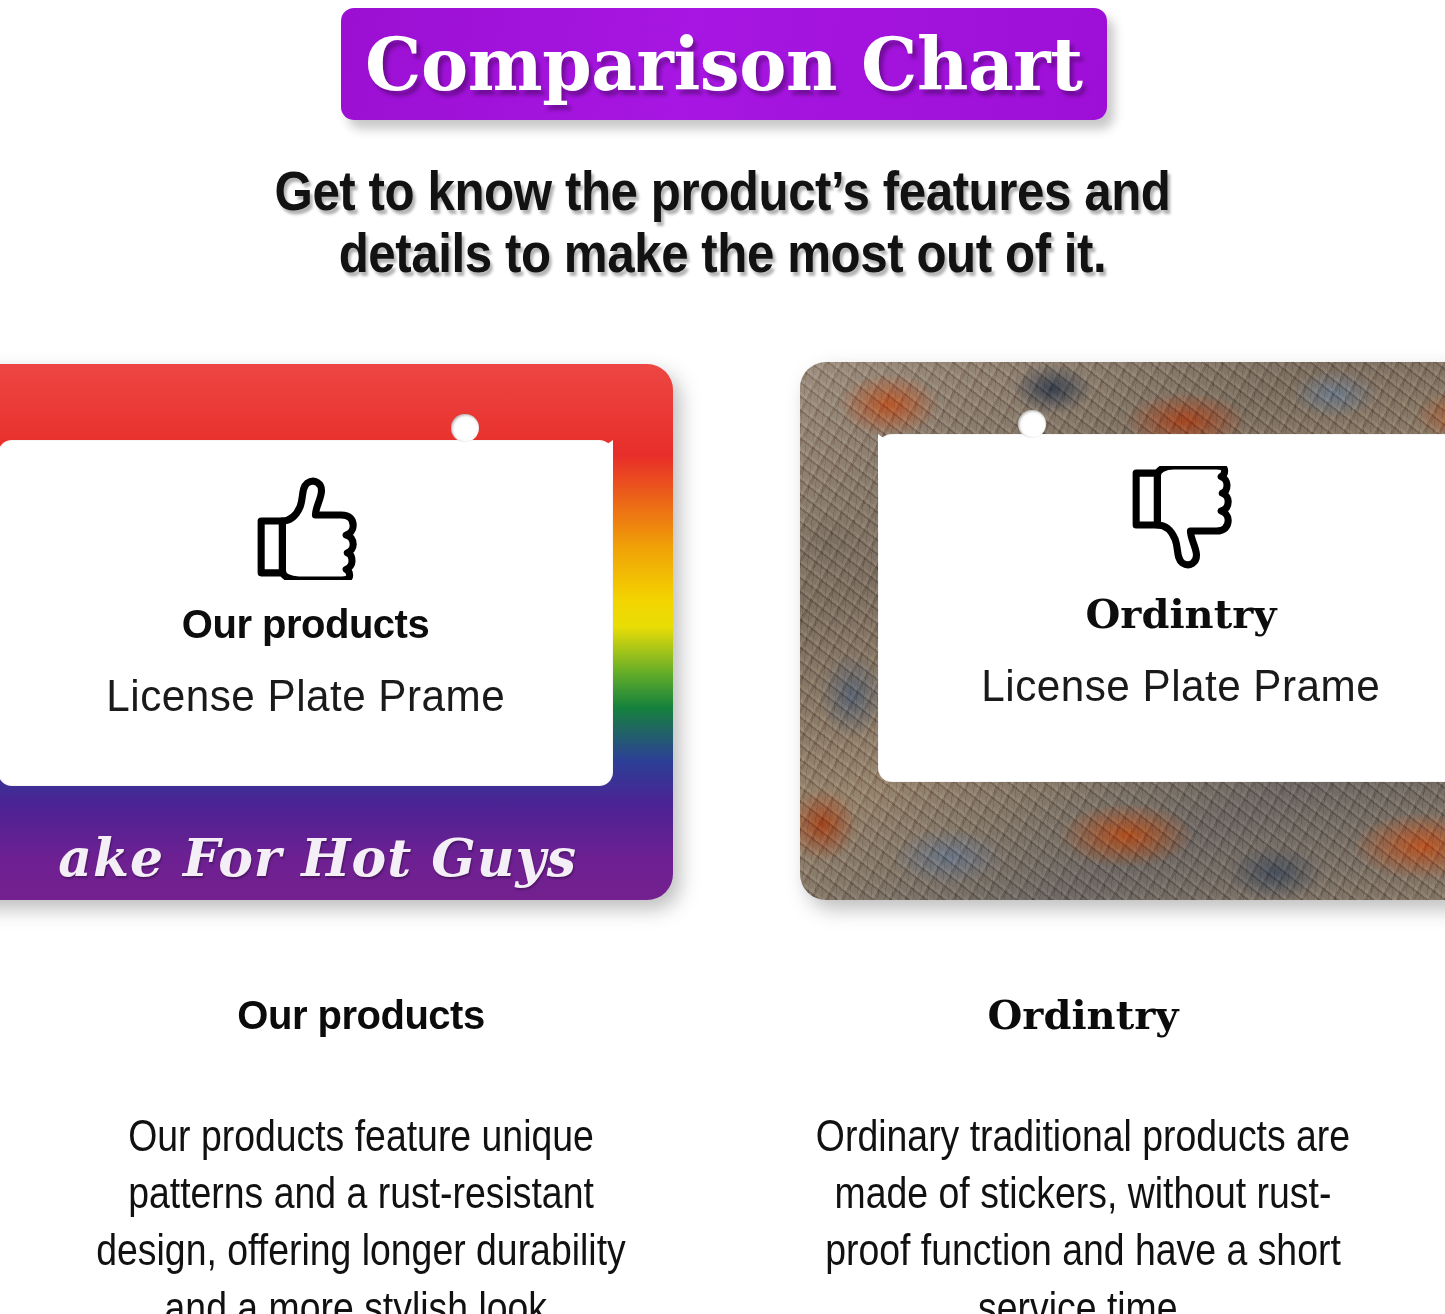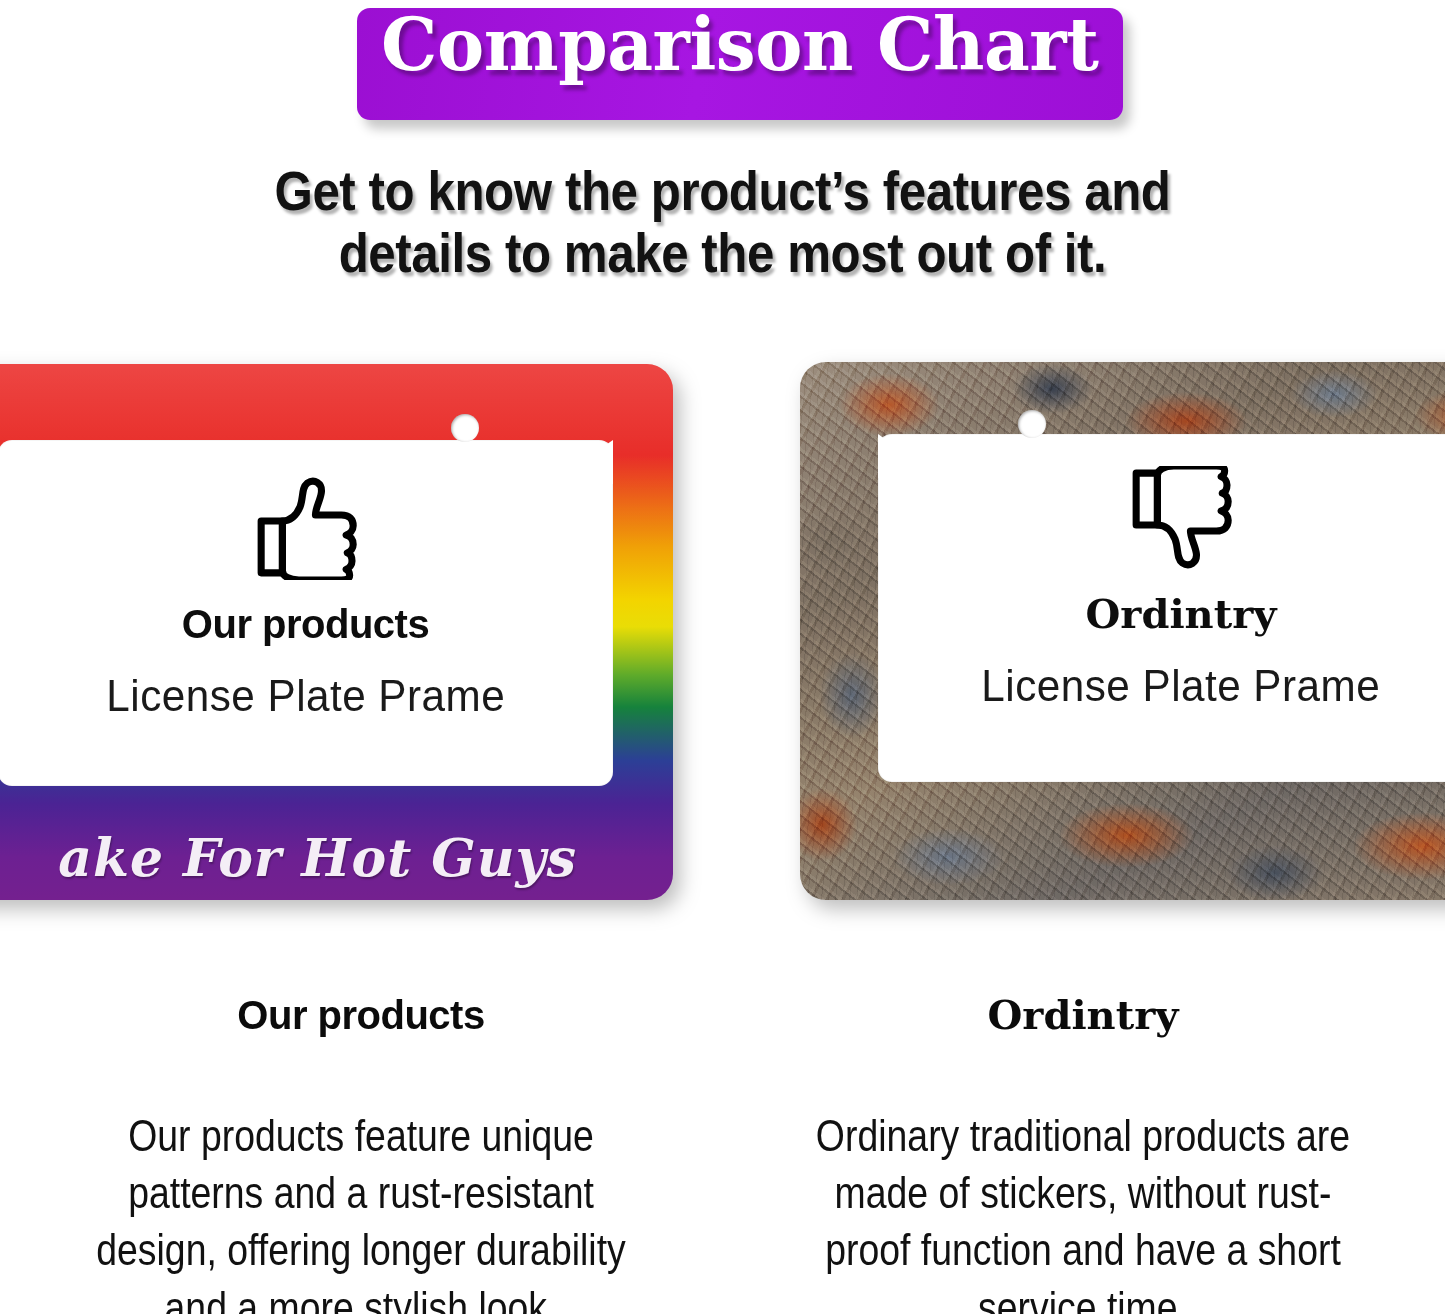--- a/index.html
+++ b/index.html
@@ -23,23 +23,22 @@
   .title-banner {
     position:absolute;
     left:341px;
     top:8px;
     width:766px;
     height:112px;
     border-radius:13px;
     background:linear-gradient(100deg,#9b0fd2 0%,#a716e2 45%,#9d0fd6 100%);
     box-shadow:7px 9px 11px rgba(0,0,0,0.22);
     display:flex;
-    align-items:flex-start;
+    align-items:center;
     justify-content:center;
-    margin-left:16px;
   }
   .title-text {
     font-family:"DejaVu Serif", "Liberation Serif", serif;
     font-weight:bold;
     font-size:73px;
     line-height:1;
     color:#ffffff;
     letter-spacing:-0.5px;
     text-shadow:4px 5px 4px rgba(0,0,0,0.30);
     white-space:nowrap;

